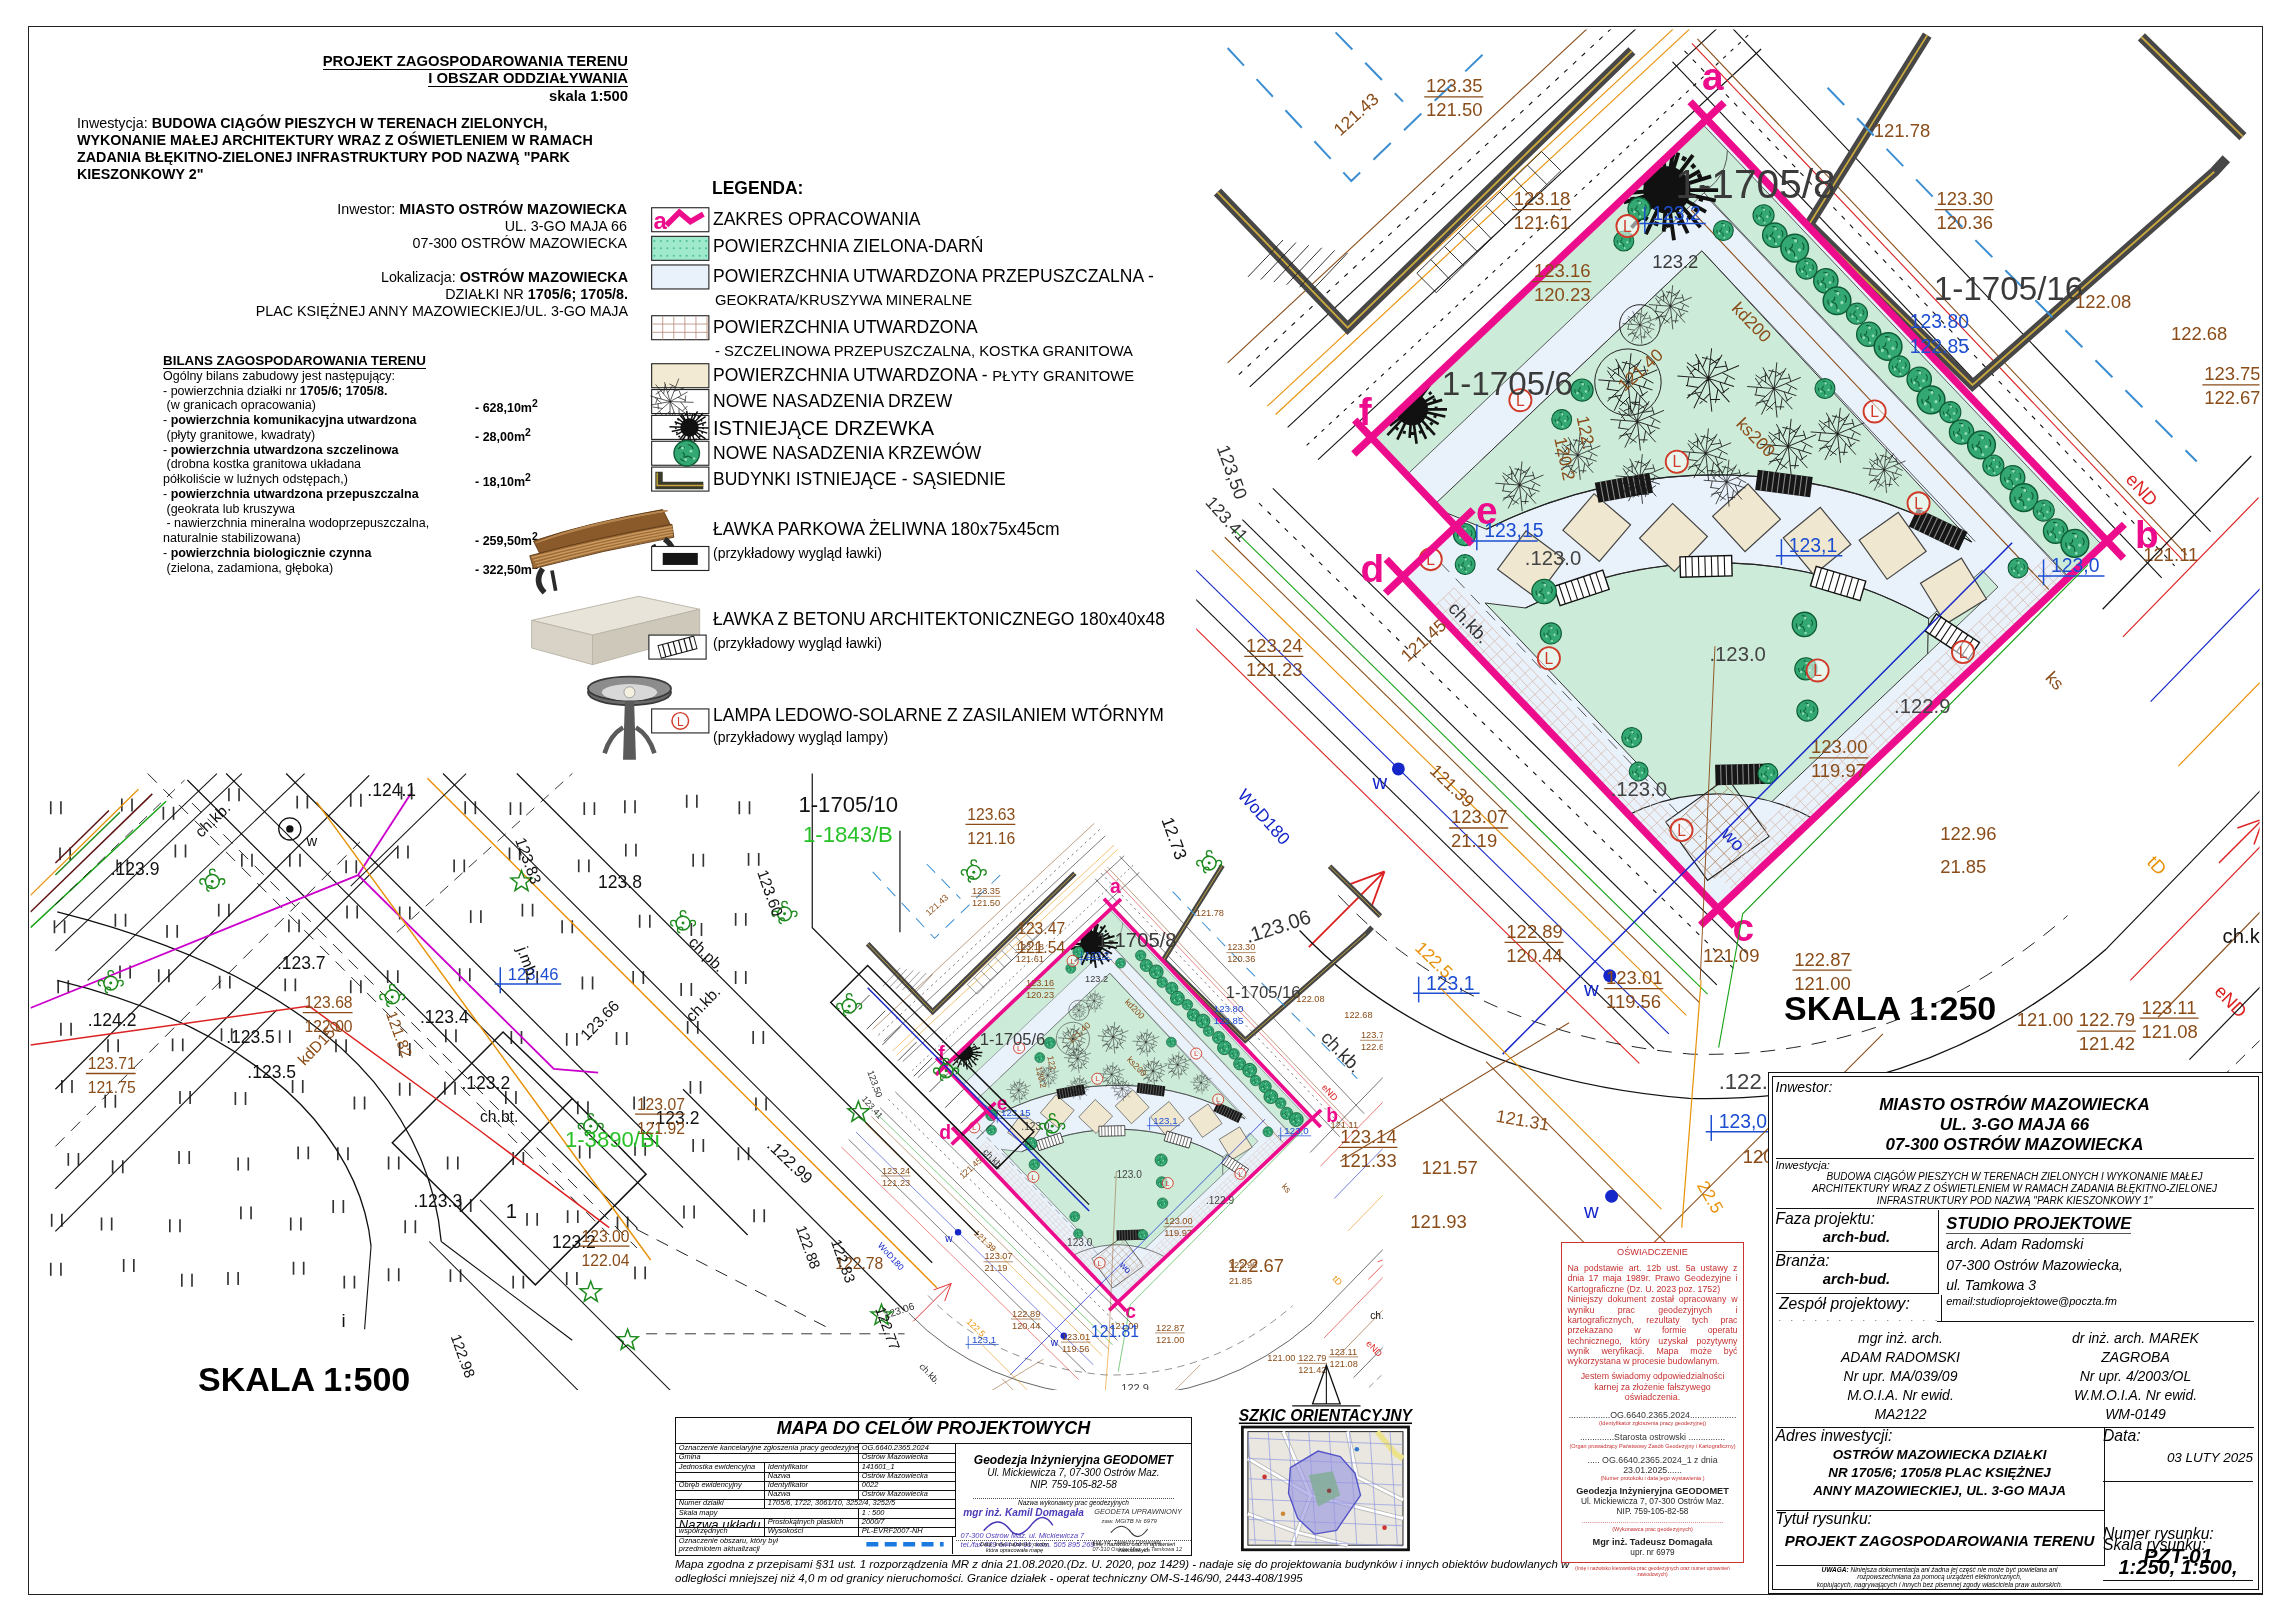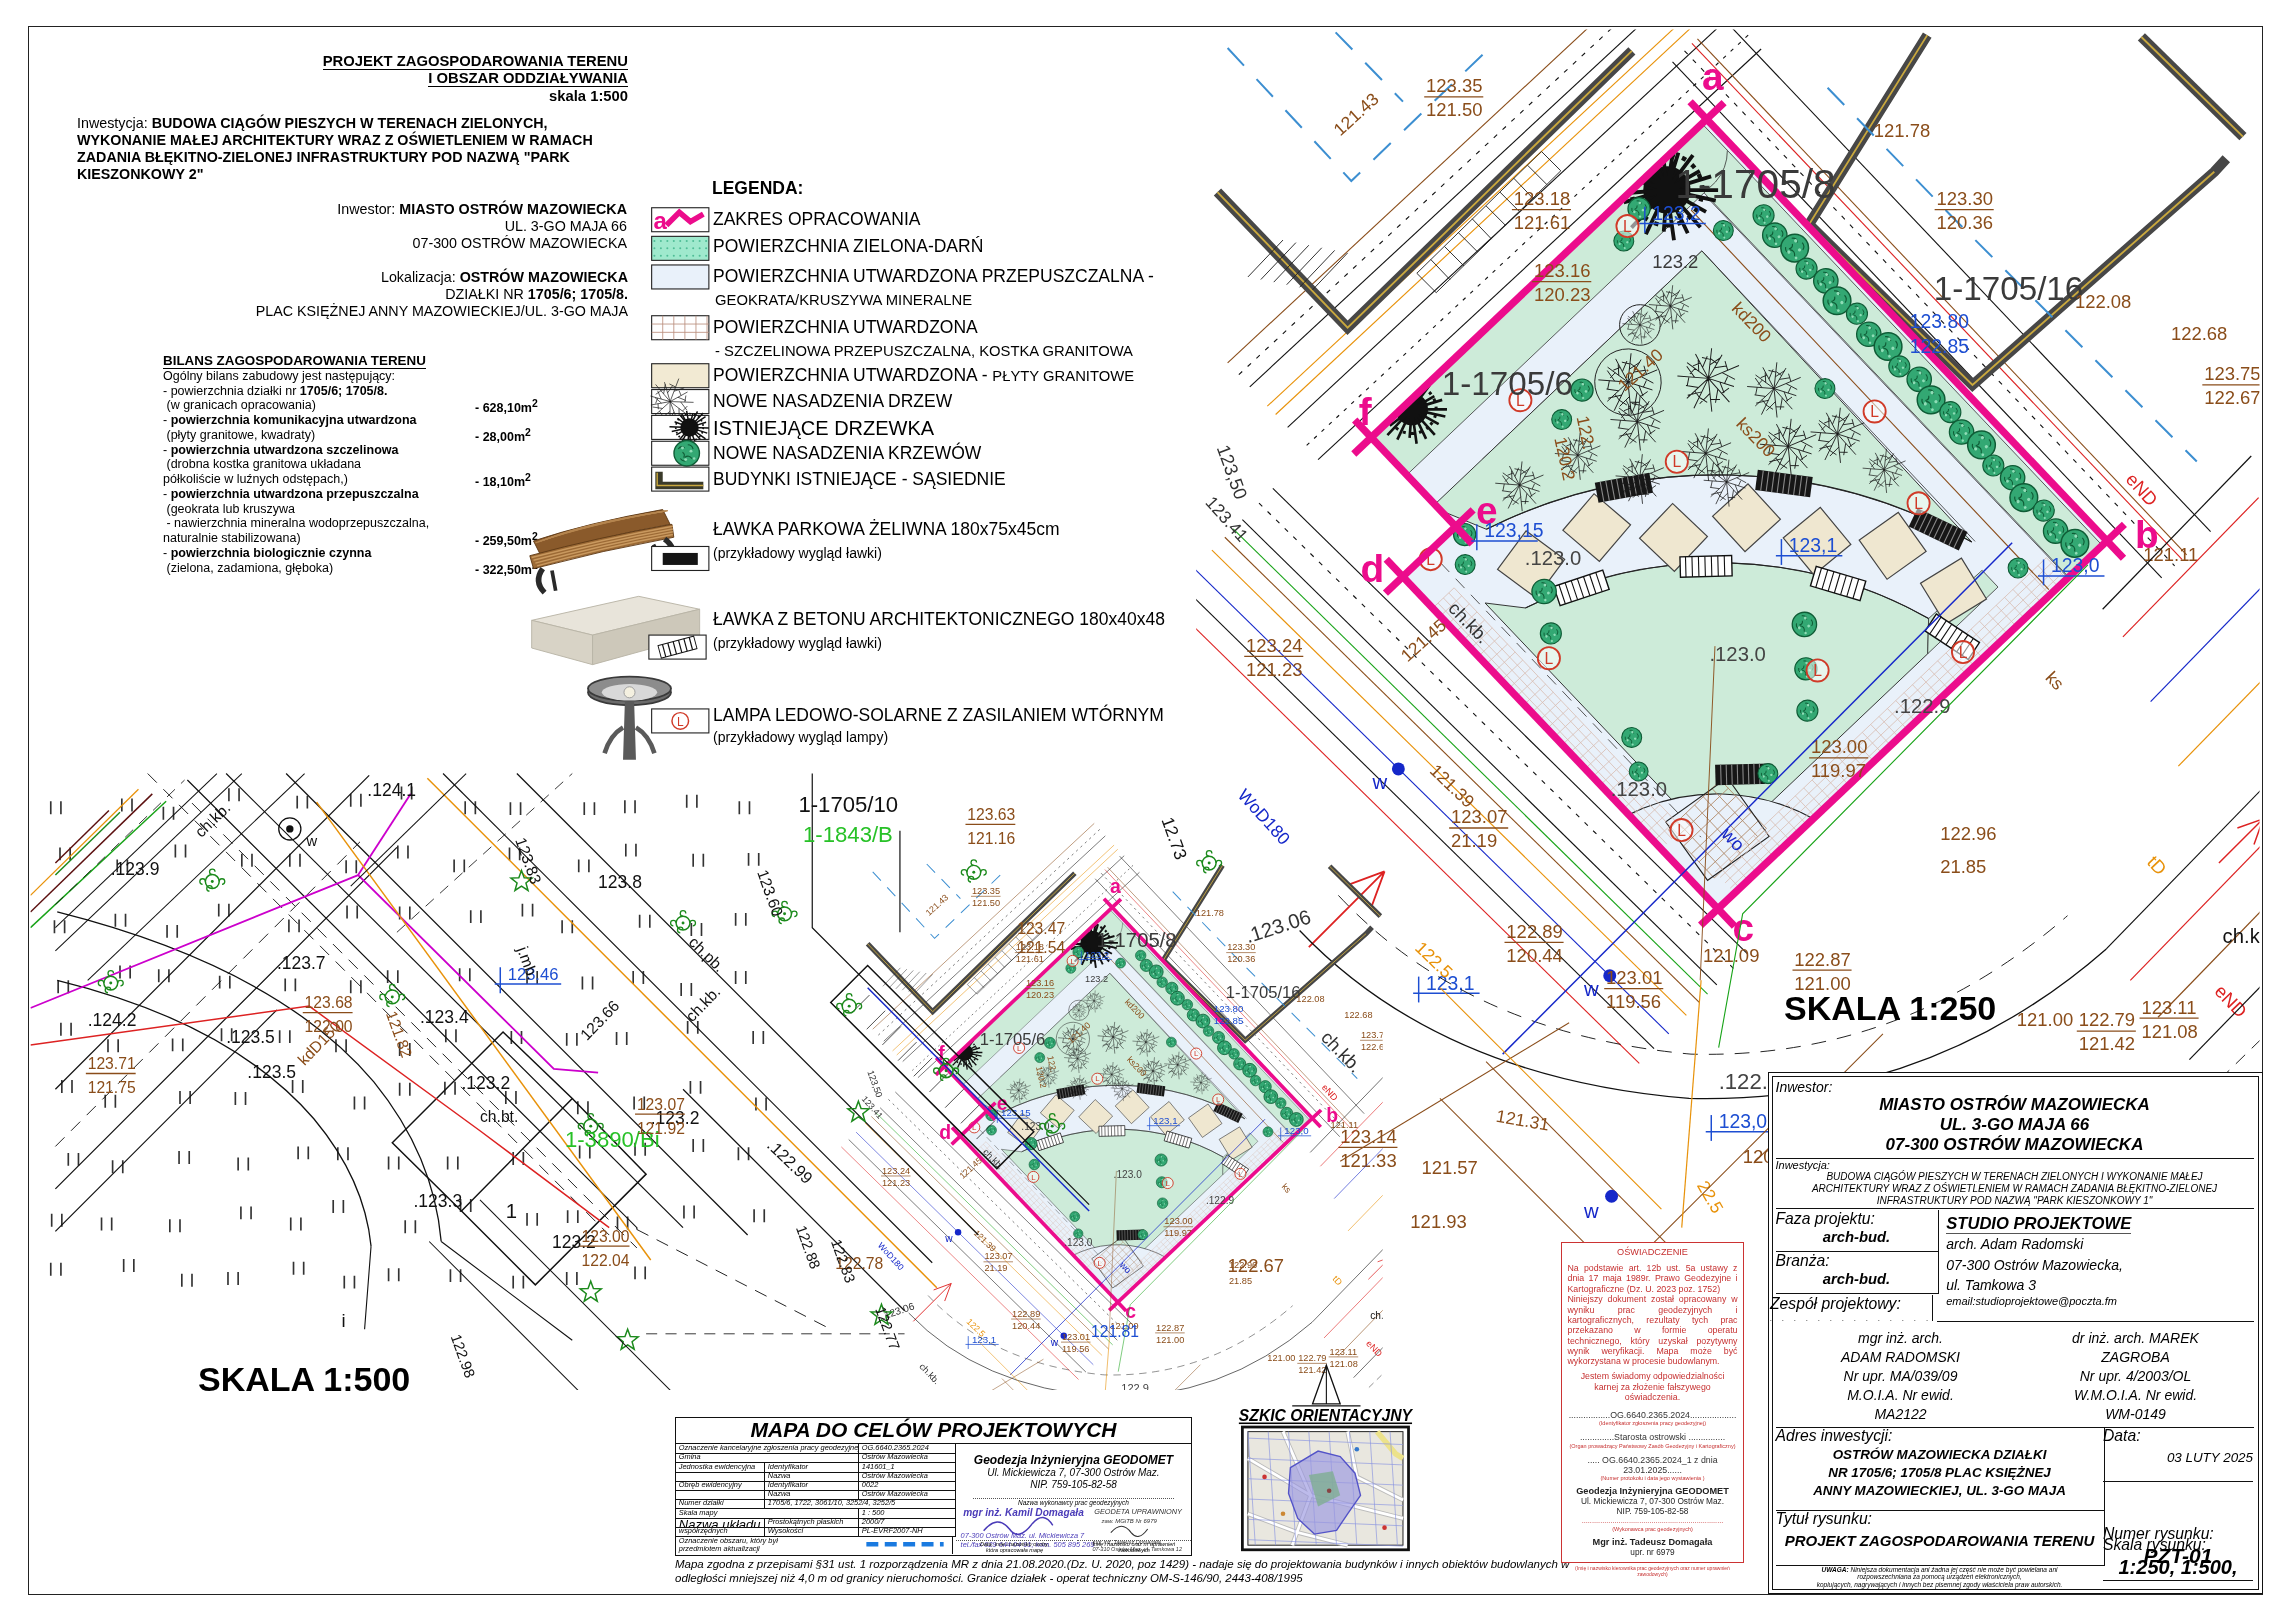--- a/index.html
+++ b/index.html
@@ -992,21 +992,21 @@
 <text x="2366" y="1372" font-size="12" fill="#333" transform="rotate(-90 2366 1372)" font-family="Liberation Serif, serif">STUDIO</text>
 <text x="2396" y="1424" font-size="14" fill="#444" text-anchor="middle" font-family="Liberation Serif, serif" letter-spacing="2">PROJEKTOWE</text>
 </g>
 </svg>
 
 <div class="abs b" style="left:1784px;top:988px;font-size:34px;">SKALA 1:250</div>
 
 <div class="abs b" style="left:198px;top:1359px;font-size:34px;">SKALA 1:500</div>
 
 <div class="abs" style="left:675px;top:1417px;width:515px;height:137px;border:1.8px solid #111;font-style:italic;background:#fff;">
-<div style="text-align:center;font-weight:bold;font-size:21px;border-bottom:1.4px solid #111;height:25px;">MAPA DO CELÓW PROJEKTOWYCH</div>
+<div style="text-align:center;font-weight:bold;font-size:18px;border-bottom:1.4px solid #111;height:25px;">MAPA DO CELÓW PROJEKTOWYCH</div>
 <div style="position:relative;height:110px;overflow:hidden;">
 <div class="abs" style="left:0px;top:0px;width:179px;height:9.2px;border-right:0.9px solid #111;border-bottom:0.9px solid #111;font-size:7.4px;line-height:1.1;padding-left:2.8px;overflow:hidden;white-space:nowrap;">Oznaczenie kancelaryjne zgłoszenia pracy geodezyjnej</div>
 <div class="abs" style="left:183px;top:0px;width:93px;height:9.2px;border-right:0.9px solid #111;border-bottom:0.9px solid #111;font-size:7.4px;line-height:1.1;padding-left:2.8px;overflow:hidden;white-space:nowrap;">OG.6640.2365.2024</div>
 <div class="abs" style="left:0px;top:9.2px;width:179px;height:9.2px;border-right:0.9px solid #111;border-bottom:0.9px solid #111;font-size:7.4px;line-height:1.1;padding-left:2.8px;overflow:hidden;white-space:nowrap;">Gmina</div>
 <div class="abs" style="left:183px;top:9.2px;width:93px;height:9.2px;border-right:0.9px solid #111;border-bottom:0.9px solid #111;font-size:7.4px;line-height:1.1;padding-left:2.8px;overflow:hidden;white-space:nowrap;">Ostrów Mazowiecka</div>
 <div class="abs" style="left:0px;top:18.5px;width:85px;height:9.2px;border-right:0.9px solid #111;border-bottom:0.9px solid #111;font-size:7.4px;line-height:1.1;padding-left:2.8px;overflow:hidden;white-space:nowrap;">Jednostka ewidencyjna</div>
 <div class="abs" style="left:89px;top:18.5px;width:90px;height:9.2px;border-right:0.9px solid #111;border-bottom:0.9px solid #111;font-size:7.4px;line-height:1.1;padding-left:2.8px;overflow:hidden;white-space:nowrap;">Identyfikator</div>
 <div class="abs" style="left:183px;top:18.5px;width:93px;height:9.2px;border-right:0.9px solid #111;border-bottom:0.9px solid #111;font-size:7.4px;line-height:1.1;padding-left:2.8px;overflow:hidden;white-space:nowrap;">141601_1</div>
 <div class="abs" style="left:0px;top:28px;width:85px;height:9.2px;border-right:0.9px solid #111;border-bottom:0.9px solid #111;font-size:7.4px;line-height:1.1;padding-left:2.8px;overflow:hidden;white-space:nowrap;"></div>
 <div class="abs" style="left:89px;top:28px;width:90px;height:9.2px;border-right:0.9px solid #111;border-bottom:0.9px solid #111;font-size:7.4px;line-height:1.1;padding-left:2.8px;overflow:hidden;white-space:nowrap;">Nazwa</div>
@@ -1073,21 +1073,21 @@
 <div class="abs" style="left:6.5px;top:137px;width:162px;height:41px;border-bottom:1.4px solid #111;border-right:1.4px solid #111;">
         <div style="font-size:15.7px;">Faza projektu:</div>
         <div style="text-align:center;font-weight:bold;font-size:14.8px;">arch-bud.</div>
       </div>
 
 <div class="abs" style="left:6.5px;top:179px;width:162px;height:41px;border-bottom:1.4px solid #111;border-right:1.4px solid #111;">
         <div style="font-size:15.7px;">Branża:</div>
         <div style="text-align:center;font-weight:bold;font-size:14.8px;">arch-bud.</div>
       </div>
 
-<div class="abs" style="left:1px;top:222px;width:162px;height:26px;border-right:1.4px solid #111;">
+<div class="abs" style="left:10px;top:222px;width:162px;height:26px;border-right:1.4px solid #111;">
         <div style="font-size:15.7px;white-space:nowrap;">Zespół projektowy:</div>
         <div style="font-size:8.3px;letter-spacing:3.7px;color:#555;white-space:nowrap;overflow:hidden;">. . . . . . . . . . . . . . . . . . . .</div>
       </div>
 
 <div class="abs" style="left:168px;top:137px;width:317px;height:111px;border-bottom:1.4px solid #111;"><div style="margin:3.7px 0 0 9.2px;font-weight:bold;font-size:16.6px;border-bottom:0.9px solid #555;display:inline-block;">STUDIO PROJEKTOWE</div><div style="margin-left:9.2px;font-size:14px;line-height:1.45;">arch. Adam Radomski<br>07-300 Ostrów Mazowiecka,<br>ul. Tamkowa 3</div><div style="margin-left:9.2px;font-size:11px;">email:studioprojektowe@poczta.fm</div></div>
 
 <div class="abs" style="left:6.5px;top:247px;width:478px;height:107px;border-bottom:1.4px solid #111;">
         <div style="position:absolute;left:28px;top:9.2px;width:194px;text-align:center;font-size:14px;line-height:1.35;">mgr inż. arch.<br>ADAM RADOMSKI<br>Nr upr. MA/039/09<br>M.O.I.A. Nr ewid.<br>MA2122</div>
         <div style="position:absolute;left:254px;top:9.2px;width:212px;text-align:center;font-size:14px;line-height:1.35;">dr inż. arch. MAREK<br>ZAGROBA<br>Nr upr. 4/2003/OL<br>W.M.O.I.A. Nr ewid.<br>WM-0149</div>
       </div>

